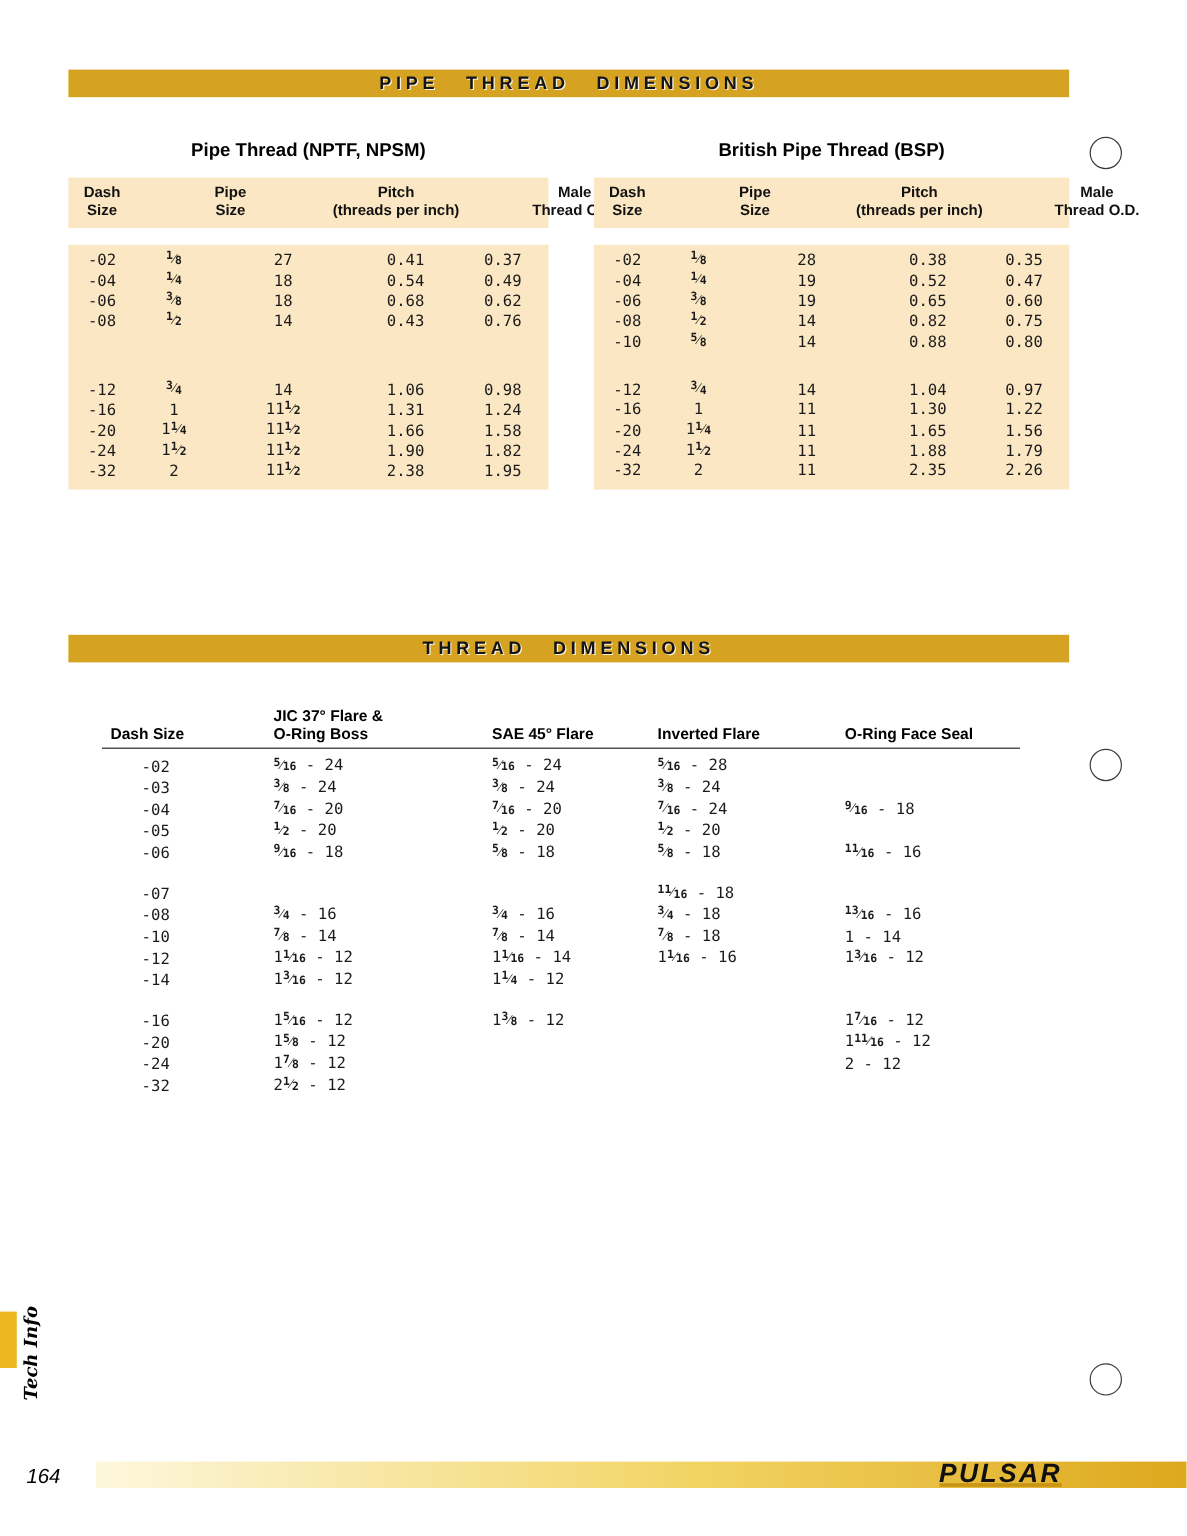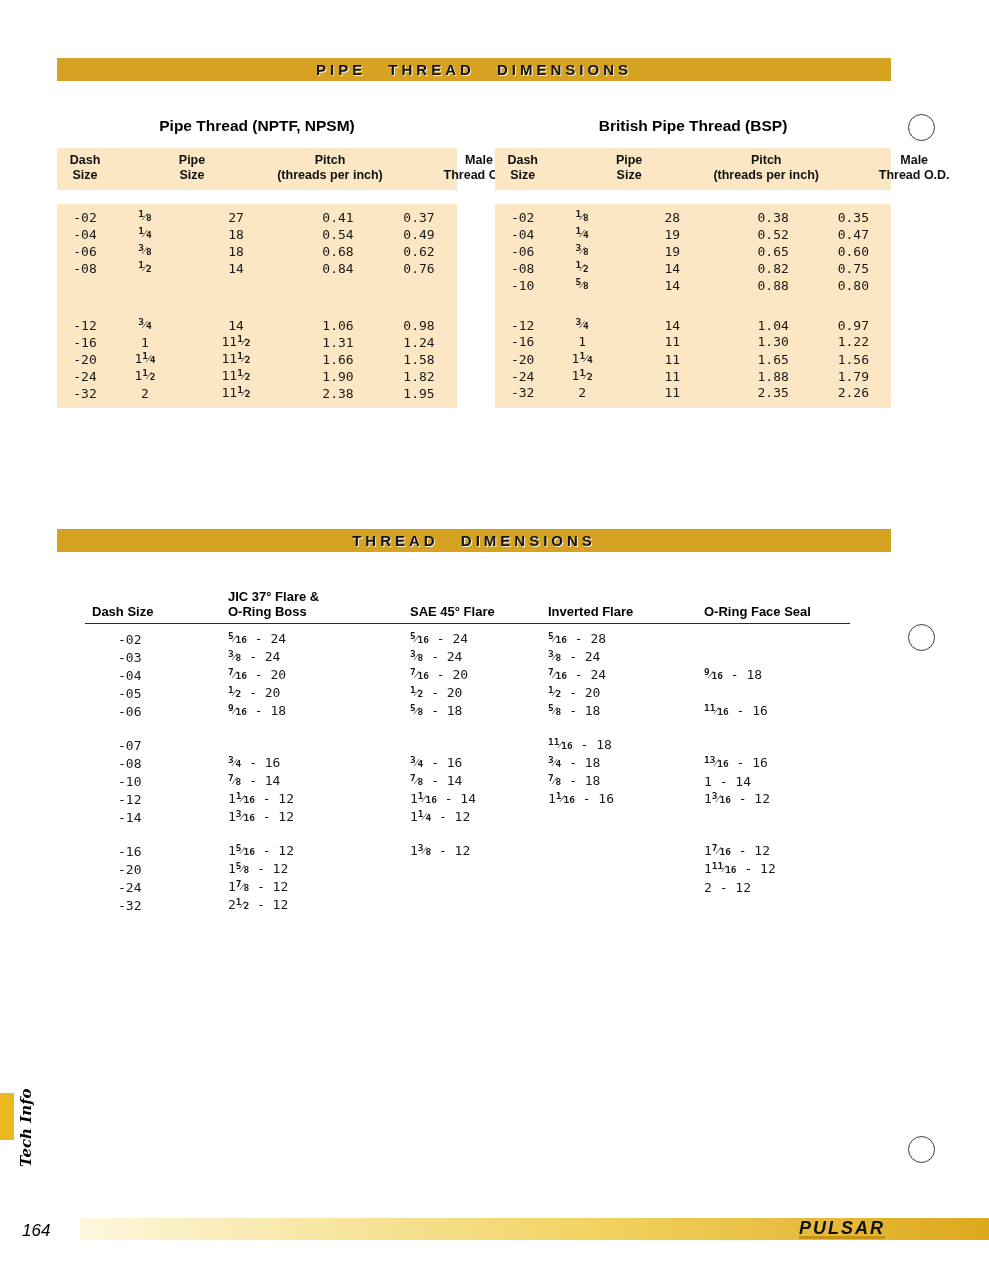--- a/index.html
+++ b/index.html
@@ -90,21 +90,21 @@
     position:absolute; left:22px; top:1221px; font-family:"Liberation Sans", sans-serif;
     font-size:17px; color:#000;font-style:italic;
   }
   .footbar {
     position:absolute; left:80px; top:1218px; width:909px; height:22px;
     background:linear-gradient(to right, #fdf7dd 0%, #f2d464 55%, #dda81d 100%);
     display:flex; align-items:center; justify-content:flex-end;
   }
   .brand {
     margin-right:104px; font-family:"Liberation Sans", sans-serif;
-    font-weight:900; font-style:italic; font-size:18px; letter-spacing:2px;
+    font-weight:900; font-style:italic; font-size:22px; letter-spacing:2px;
     color:#101010; border-bottom:3px solid #c79414; line-height:16px;
   }
 
   
   .hole {
     position:absolute; left:908px; width:27px; height:27px; border-radius:50%;
     border:1.6px solid #3c3c3c; background:#fff;
   }
   .hole-1 { top:114px; }
   .hole-2 { top:624px; }
@@ -148,21 +148,21 @@
         <div class="pcell">-06</div>
         <div class="pcell"><i class="fr"><b class="nu">3</b><b class="sl">⁄</b><b class="de">8</b></i></div>
         <div class="pcell">18</div>
         <div class="pcell">0.68</div>
         <div class="pcell">0.62</div>
       </div>
       <div class="prow pgrid">
         <div class="pcell">-08</div>
         <div class="pcell"><i class="fr"><b class="nu">1</b><b class="sl">⁄</b><b class="de">2</b></i></div>
         <div class="pcell">14</div>
-        <div class="pcell">0.84</div>
+        <div class="pcell">0.43</div>
         <div class="pcell">0.76</div>
       </div>
       <div class="pgap" style="height:40px"></div>
       <div class="prow pgrid">
         <div class="pcell">-12</div>
         <div class="pcell"><i class="fr"><b class="nu">3</b><b class="sl">⁄</b><b class="de">4</b></i></div>
         <div class="pcell">14</div>
         <div class="pcell">1.06</div>
         <div class="pcell">0.98</div>
       </div>

